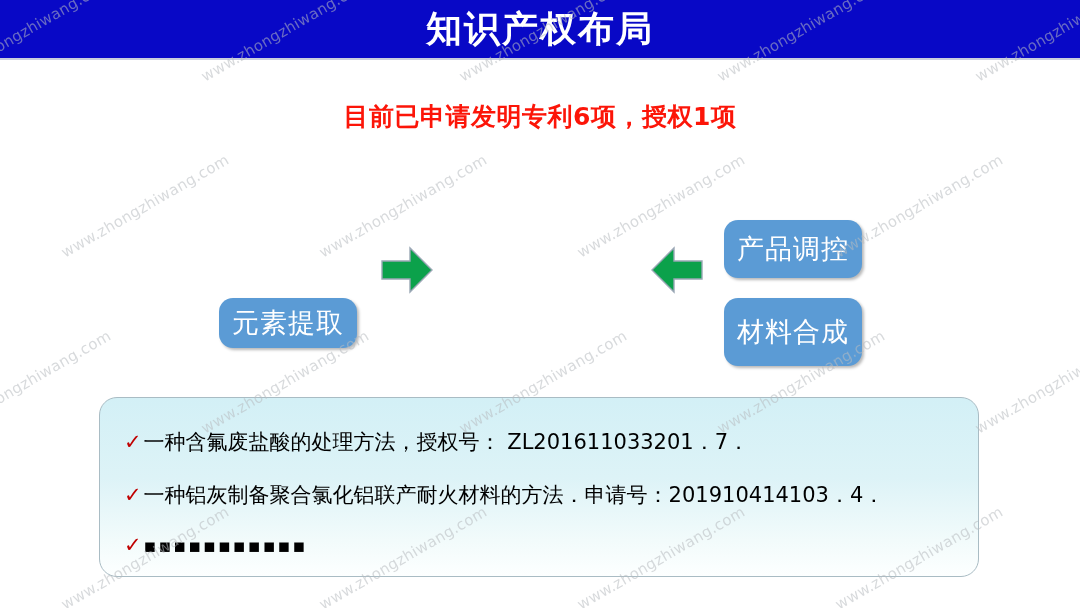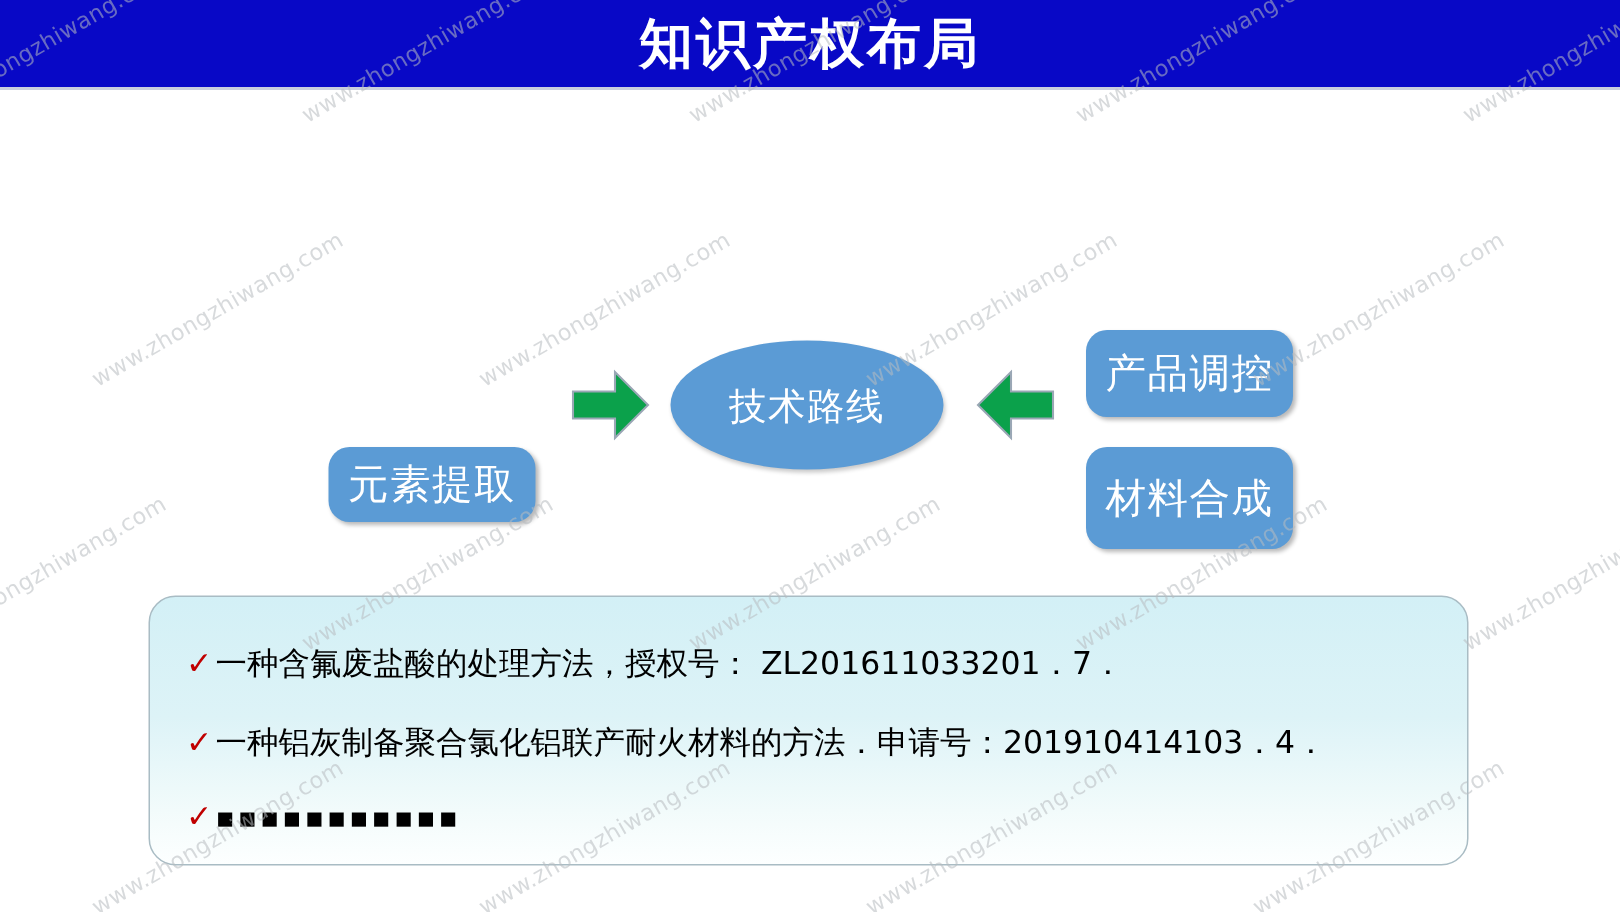--- a/index.html
+++ b/index.html
@@ -201,39 +201,37 @@
 </head>
 <body>
 
 <div id="slide">
 
   <div id="title-banner">
     <div class="title-text">知识产权布局</div>
   </div>
   <div id="banner-underline"></div>
 
+  <div id="subtitle">目前已申请发明专利6项，授权1项</div>
 
   <div id="diagram">
 
 
     <div class="node-box" id="box-element-extract">
       <span>元素提取</span>
     </div>
 
     <div class="node-box" id="box-product-control">
       <span>产品调控</span>
     </div>
 
     <div class="node-box" id="box-material-synth">
       <span>材料合成</span>
     </div>
 
-    <div id="center-ellipse">
-      <span>技术路线</span>
-    </div>
 
     <svg class="arrow" id="arrow-left" viewBox="0 0 54 50">
       <polygon points="2,16 30,16 30,3 52,25 30,47 30,34 2,34" fill="#0ba14b" stroke="#9aa7b5" stroke-width="1.4"></polygon>
     </svg>
 
     <svg class="arrow" id="arrow-right" viewBox="0 0 54 50">
       <polygon points="52,16 24,16 24,3 2,25 24,47 24,34 52,34" fill="#0ba14b" stroke="#9aa7b5" stroke-width="1.4"></polygon>
     </svg>
 
   </div>

